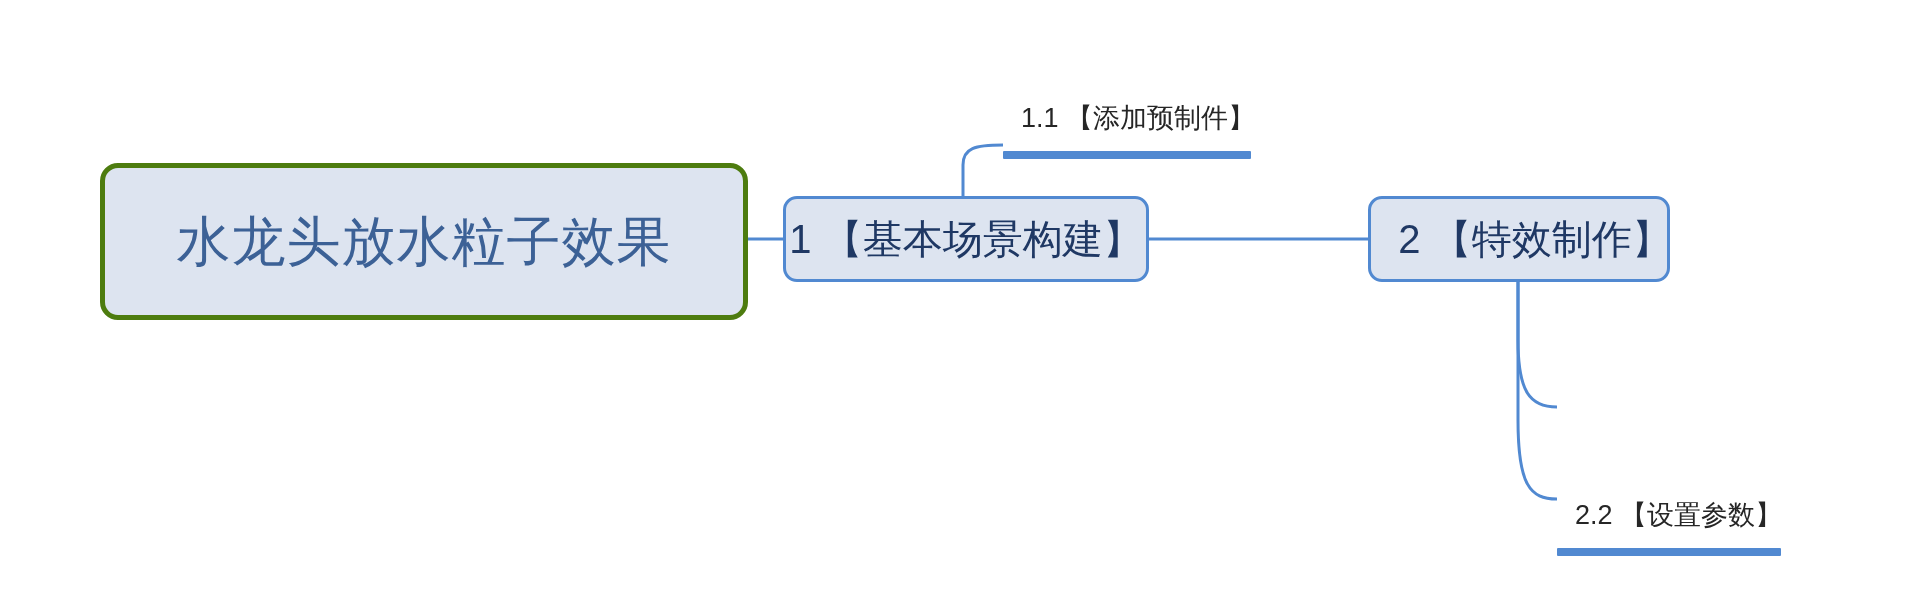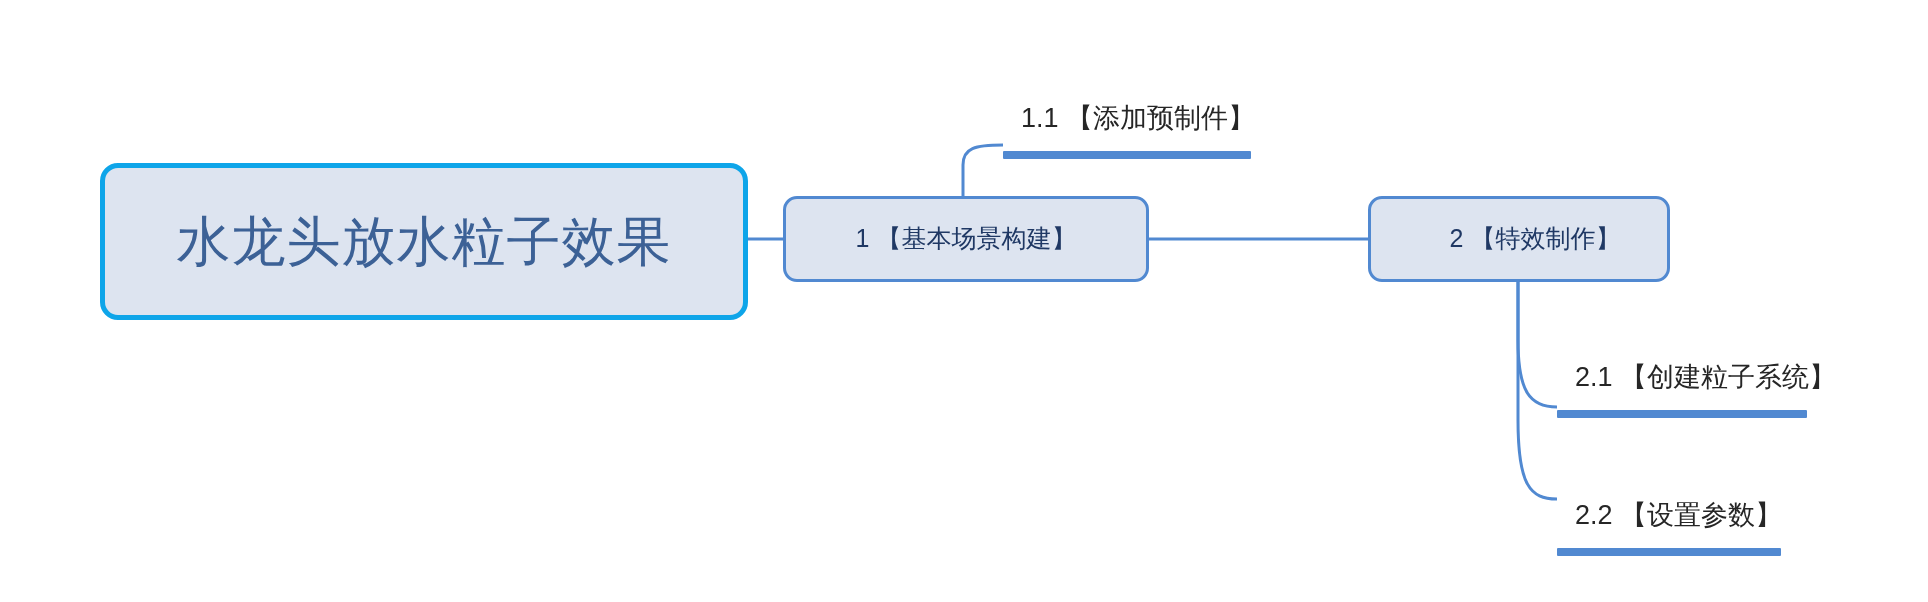--- a/index.html
+++ b/index.html
@@ -26,21 +26,21 @@
 
   
   .root-node {
     position: absolute;
     left: 100px;
     top: 163px;
     width: 648px;
     height: 157px;
     box-sizing: border-box;
     background: #dde4f0;
-    border: 5px solid #0ea5e9;
+    border: 5px solid #4d7c0f;
     border-radius: 18px;
     display: flex;
     align-items: center;
     justify-content: center;
   }
   .root-label {
     color: #3c6196;
     font-size: 54px;
     letter-spacing: 1px;
     line-height: 1.1;
@@ -53,21 +53,21 @@
     box-sizing: border-box;
     background: #dde4f0;
     border: 3px solid #5189d1;
     border-radius: 14px;
     display: flex;
     align-items: center;
     justify-content: center;
   }
   .branch-label {
     color: #1f3864;
-    font-size: 25px;
+    font-size: 40px;
     white-space: nowrap;
     line-height: 1.1;
   }
   #node-1 { left: 783px; top: 196px; width: 366px; height: 86px; }
   #node-2 { left: 1368px; top: 196px; width: 302px; height: 86px; padding-left: 32px; }
 
   
   .leaf-item {
     position: absolute;
     box-sizing: border-box;
@@ -125,23 +125,19 @@
 
   <div class="branch-node" id="node-2">
     <span class="branch-label">2 【特效制作】</span>
   </div>
 
   <div class="leaf-item" id="leaf-1-1">
     <span class="leaf-label">1.1 【添加预制件】</span>
     <span class="leaf-rule"></span>
   </div>
 
-  <div class="leaf-item" id="leaf-2-1">
-    <span class="leaf-label">2.1 【创建粒子系统】</span>
-    <span class="leaf-rule"></span>
-  </div>
 
   <div class="leaf-item" id="leaf-2-2">
     <span class="leaf-label">2.2 【设置参数】</span>
     <span class="leaf-rule"></span>
   </div>
 
 </div>
 
 </body></html>

